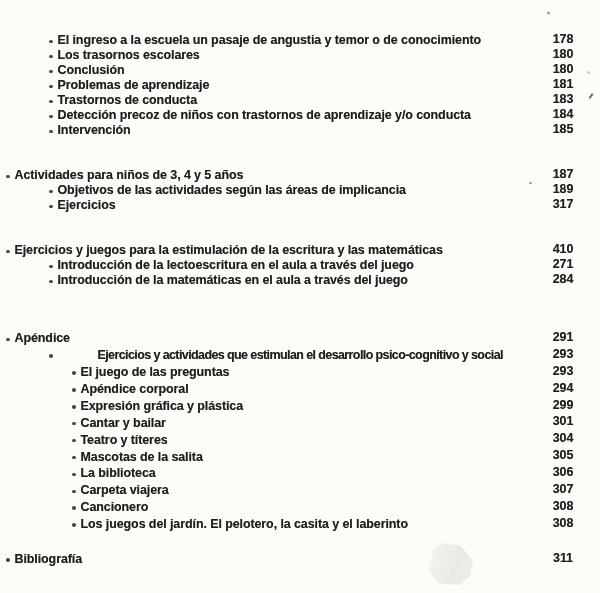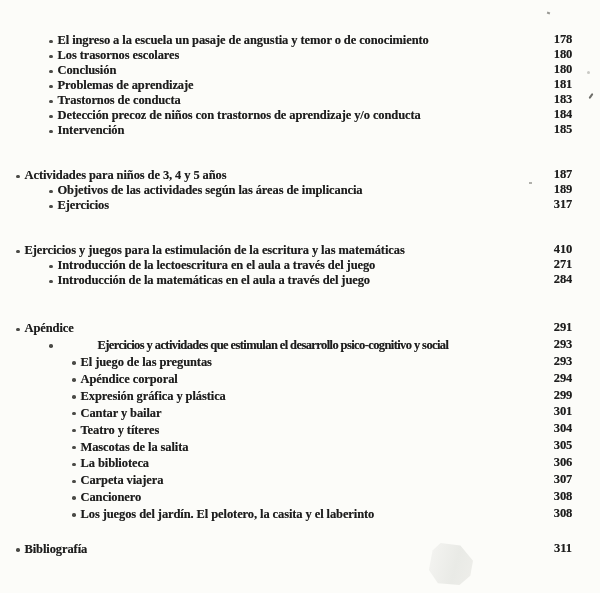--- a/index.html
+++ b/index.html
@@ -7,49 +7,49 @@
     padding: 0;
     width: 600px;
     height: 593px;
     overflow: hidden;
     background: #fcfcf9;
   }
   .page {
     position: relative;
     width: 600px;
     height: 449px;
-    font-family: Liberation Serif, serif;
+    font-family: Liberation Sans, sans-serif;
     color: #1e1e1e;
   }
   .toc {
     padding: 32px 24px 0 0;
     font-weight: 700;
     font-size: 12.5px;
     letter-spacing: -0.1px;
     text-shadow: 0 0 0.6px rgba(40,40,38,0.55);
   }
   .block { --lh: 15px; }
   .block.b2 { margin-top: 30px; }
   .block.b3 { margin-top: 30px; }
-  .block.b4 { margin-top: 32px; --lh: 16.9px; }
+  .block.b4 { margin-top: 42px; --lh: 16.9px; }
   .block.b5 { margin-top: 19px; }
   .row {
     display: flex;
     justify-content: space-between;
     align-items: baseline;
     height: var(--lh);
     line-height: var(--lh);
     white-space: nowrap;
   }
   .entry {
     display: inline-flex;
     align-items: center;
     min-width: 0;
   }
-  .row.l0 .entry { padding-left: 16px; }
+  .row.l0 .entry { padding-left: 6px; }
   .row.l1 .entry { padding-left: 49px; }
   .row.l2 .entry { padding-left: 72px; }
   .bullet {
     flex: none;
     width: 3.5px;
     height: 3.5px;
     border-radius: 50%;
     background: #4a4a46;
     margin-right: 5px;
     margin-top: 1px;

